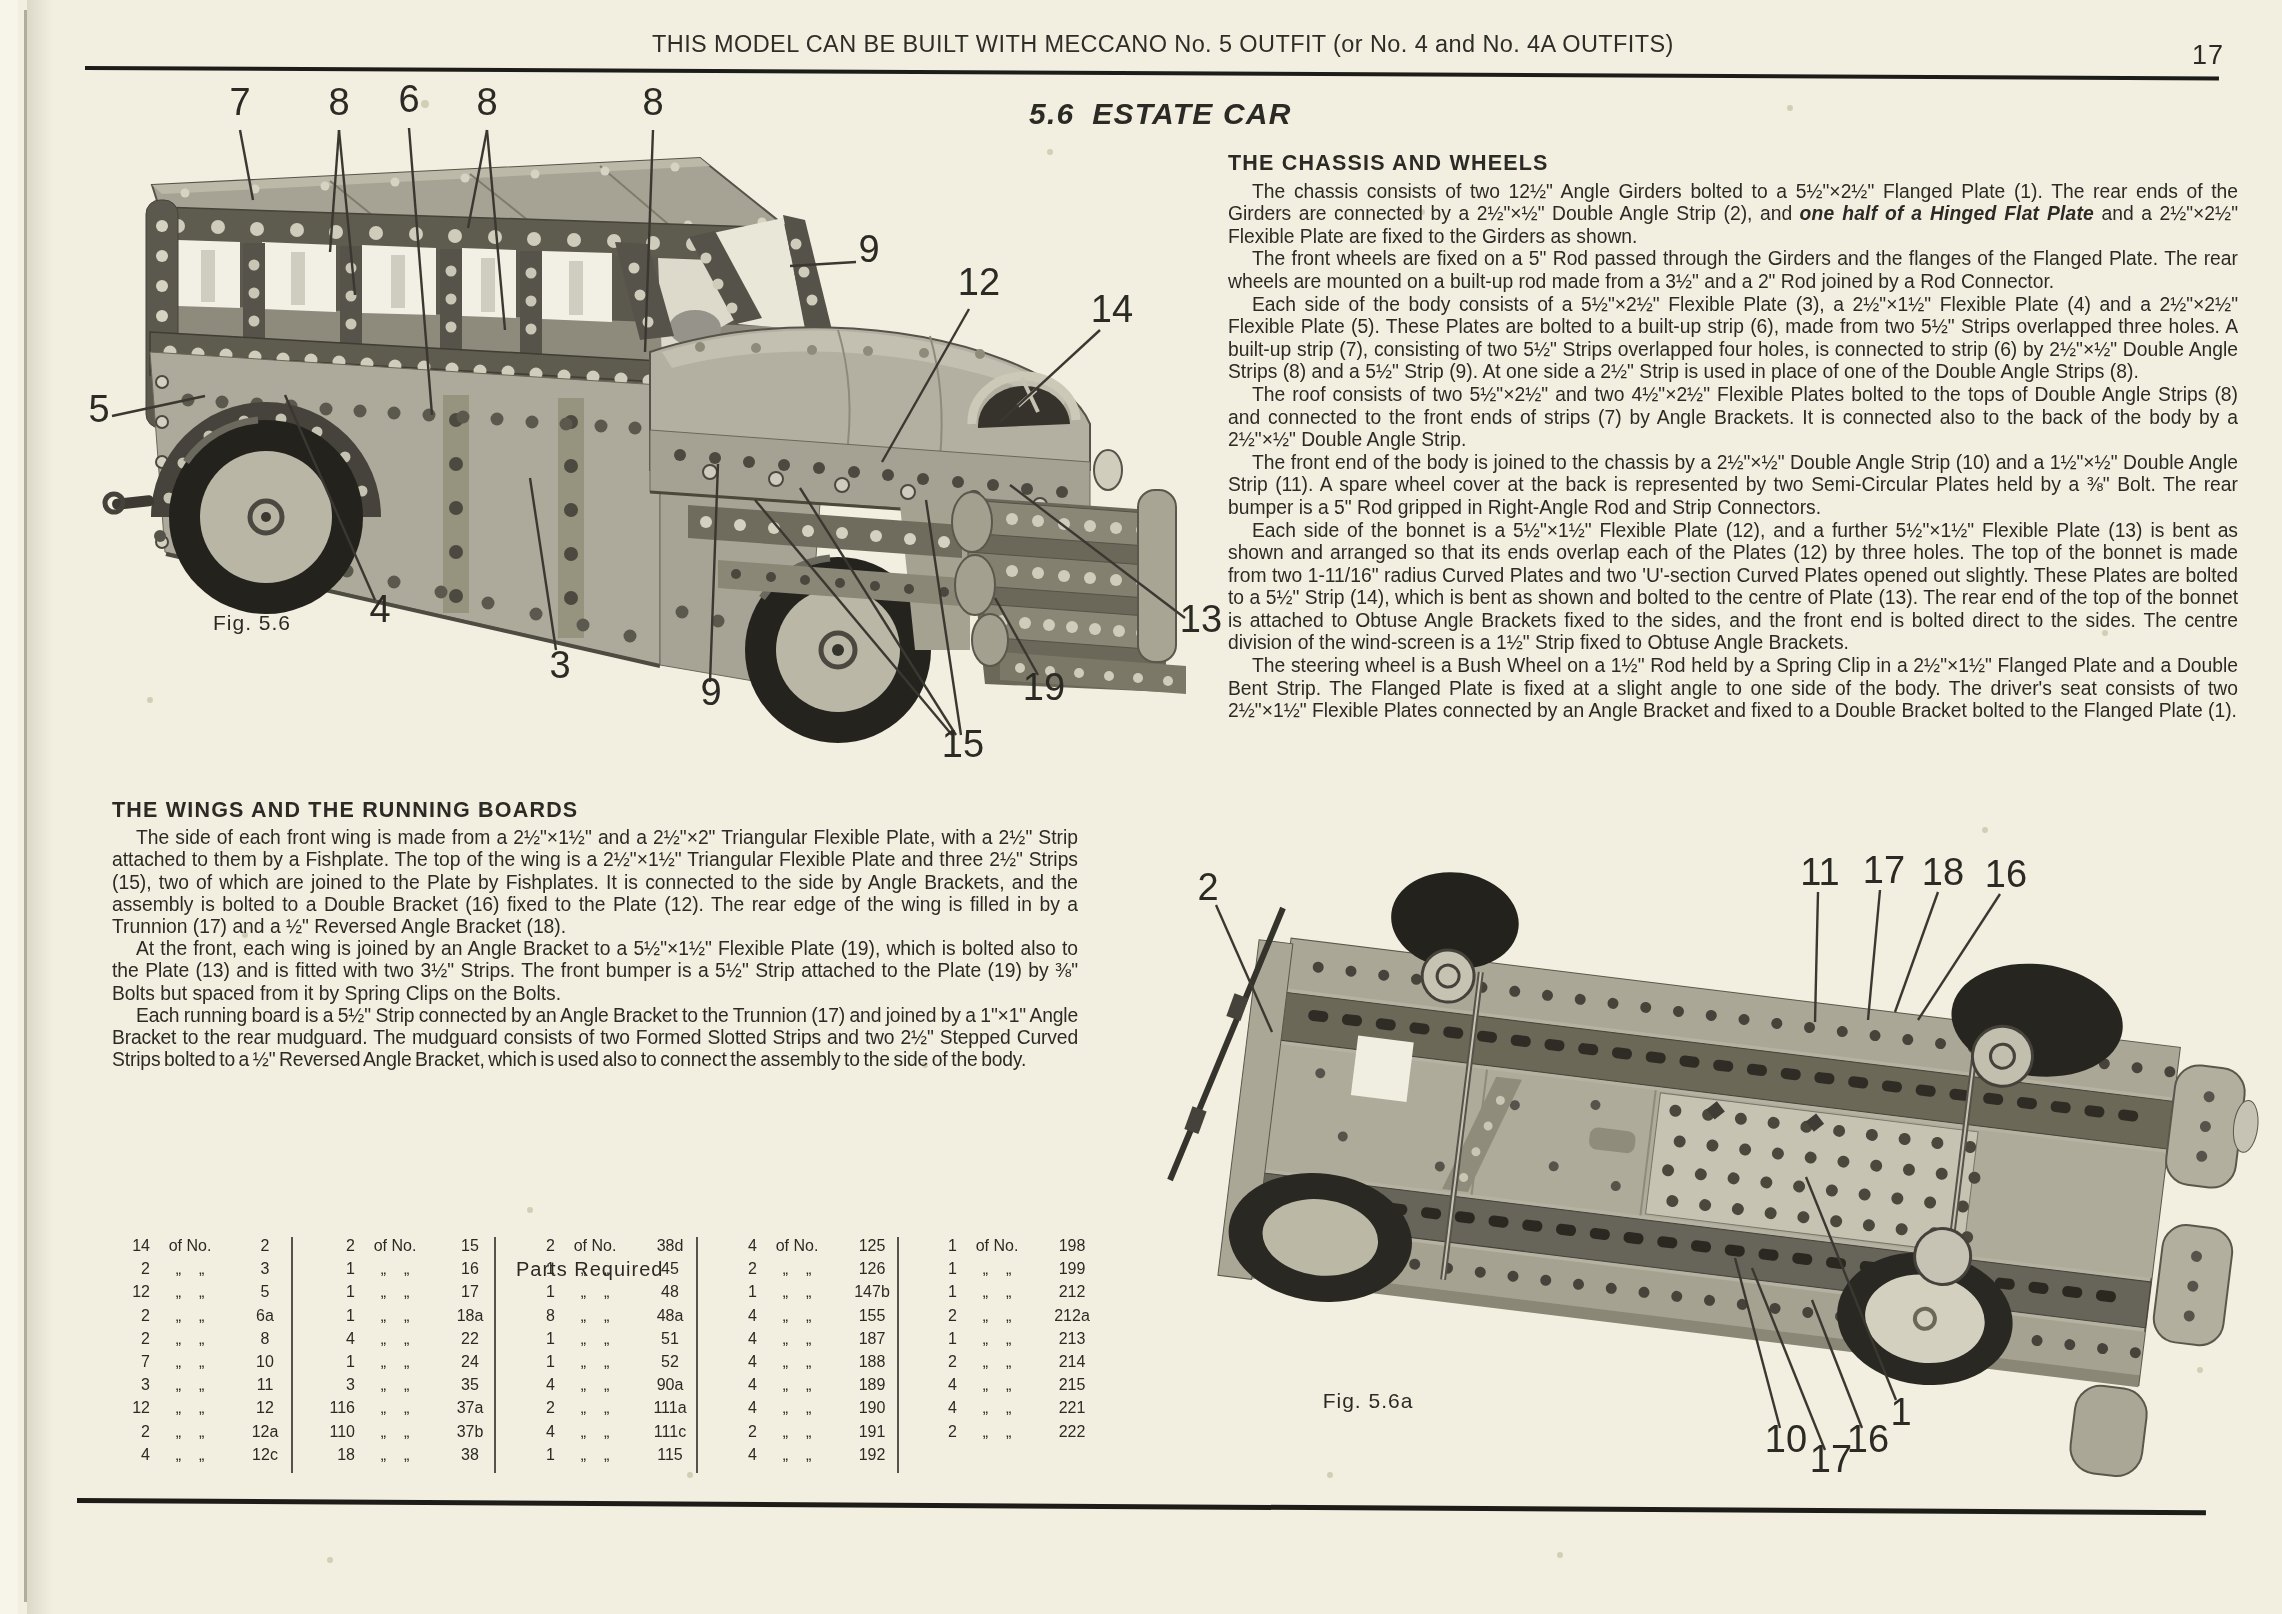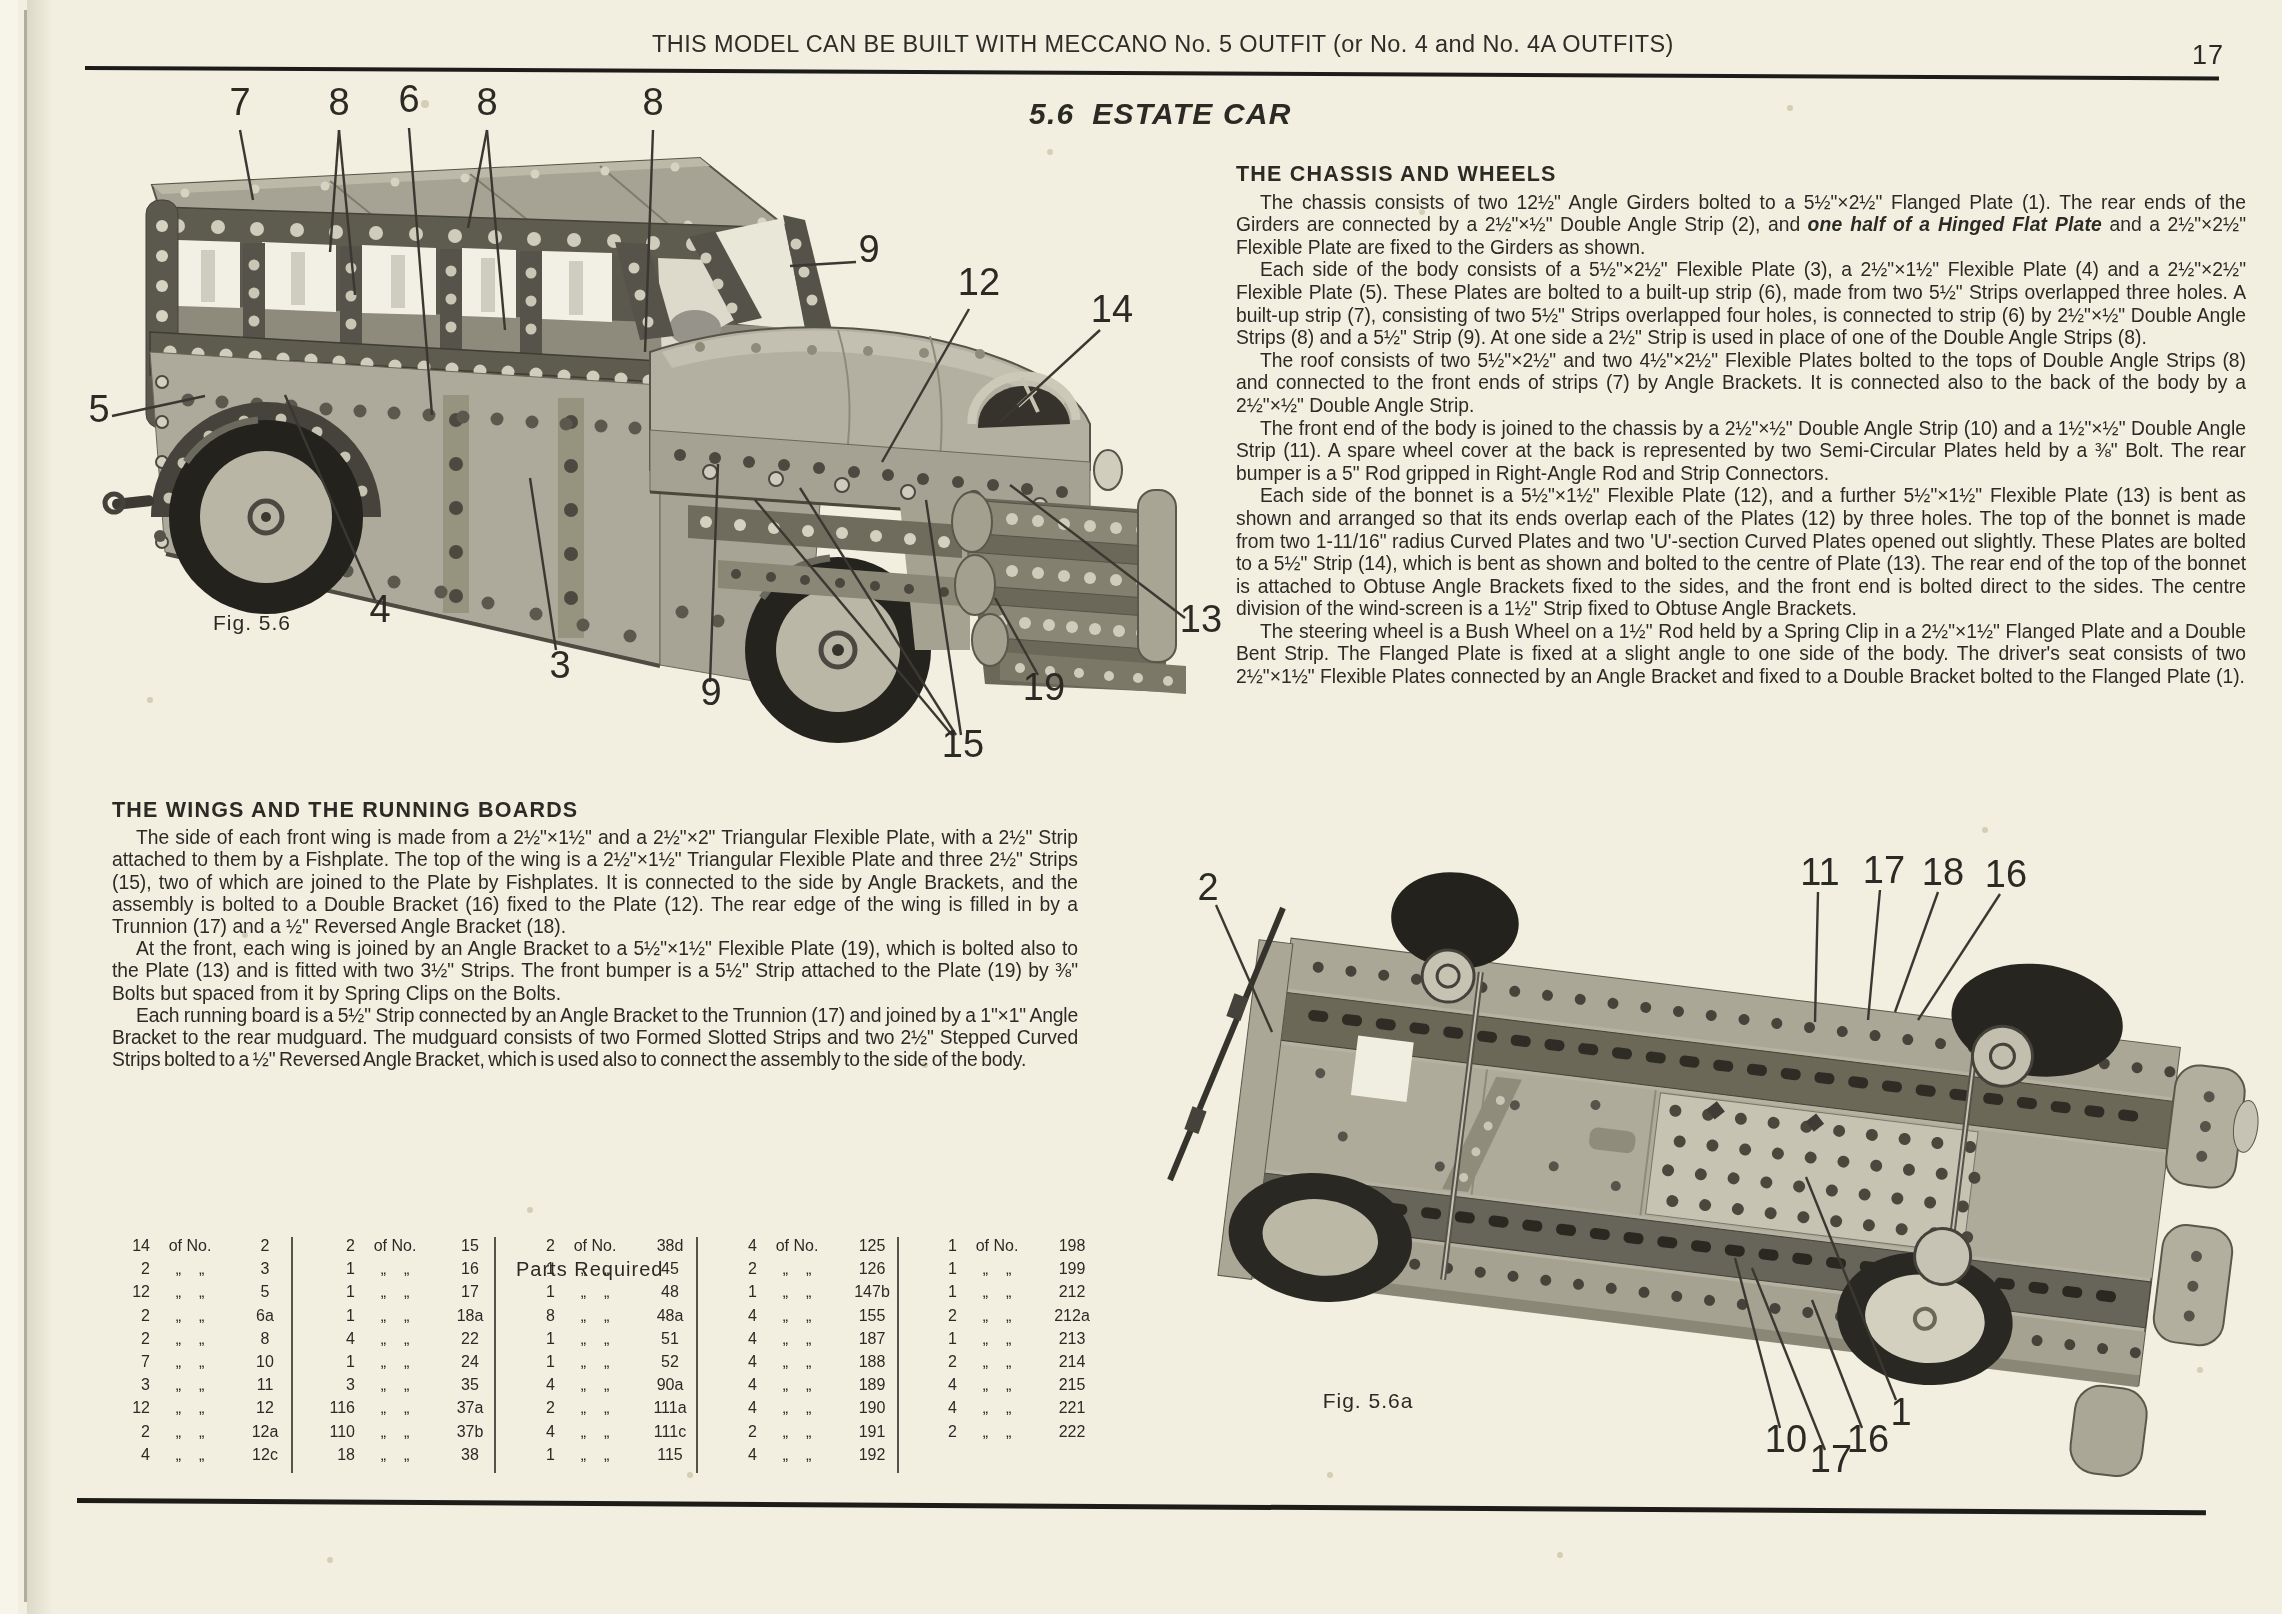--- a/index.html
+++ b/index.html
@@ -11,21 +11,21 @@
   background:linear-gradient(90deg,rgba(120,115,95,.18),rgba(120,115,95,0));}
 .rule{position:absolute;background:#1d1c18;}
 #header{position:absolute;top:31px;left:652px;width:962px;text-align:center;
   font-size:23.5px;letter-spacing:.4px;white-space:nowrap;color:#2e2d28;}
 #pageno{position:absolute;top:40px;left:2192px;font-size:27px;letter-spacing:1px;}
 #title{position:absolute;top:97px;left:1029px;font-size:30px;font-weight:bold;letter-spacing:1.2px;white-space:nowrap;font-style:italic;}
 #title span{margin-left:18px;}
 .col p{margin:0;text-indent:24px;text-align:justify;}
 .col h4{margin:10px 0 6px 0;font-size:21.5px;letter-spacing:1.2px;}
 .col h4:first-child{margin-top:0;}
-#rcol{position:absolute;left:1228px;top:163px;width:1010px;font-size:19.3px;line-height:22.6px;margin-left:8px;}
+#rcol{position:absolute;left:1228px;top:152px;width:1010px;font-size:19.3px;line-height:22.6px;}
 #lcol{position:absolute;left:112px;top:799px;width:966px;font-size:19.3px;line-height:22.2px;}
 #preq{position:absolute;left:516px;top:1258px;font-size:20px;letter-spacing:1px;}
 .pcol{position:absolute;top:1237px;font-size:16px;}
 .prow{height:23.2px;white-space:nowrap;}
 .n{display:inline-block;width:52px;text-align:right;}
 .m{display:inline-block;width:80px;text-align:center;}
 .p{display:inline-block;width:70px;text-align:center;}
 #ptable{position:absolute;left:0;top:0;}
 .vdiv{position:absolute;top:1237px;height:236px;width:2px;background:#55534a;}
 i b, b i{letter-spacing:.2px;}
@@ -587,20 +587,21 @@
       <text x="1831" y="1472" font-size="38" fill="#2b2a24" text-anchor="middle" font-family="Liberation Sans, sans-serif" letter-spacing="0">17</text>
       <line x1="1862" y1="1428" x2="1812" y2="1300" stroke="#3a3831" stroke-width="2.4"></line>
       <text x="1868" y="1452" font-size="38" fill="#2b2a24" text-anchor="middle" font-family="Liberation Sans, sans-serif" letter-spacing="0">16</text>
       <line x1="1896" y1="1400" x2="1806" y2="1177" stroke="#3a3831" stroke-width="2.4"></line>
       <text x="1901" y="1425" font-size="38" fill="#2b2a24" text-anchor="middle" font-family="Liberation Sans, sans-serif" letter-spacing="0">1</text>
       <text x="1368" y="1408" font-size="21" fill="#2b2a24" text-anchor="middle" font-family="Liberation Sans, sans-serif" letter-spacing="1">Fig. 5.6a</text>
     </svg>
   <div id="rcol" class="col">
     <h4>THE CHASSIS AND WHEELS</h4>
     <p>The chassis consists of two 12½" Angle Girders bolted to a 5½"×2½" Flanged Plate (1). The rear ends of the Girders are connected by a 2½"×½" Double Angle Strip (2), and <i><b>one half of a Hinged Flat Plate</b></i> and a 2½"×2½" Flexible Plate are fixed to the Girders as shown.</p>
+    <p>The front wheels are fixed on a 5" Rod passed through the Girders and the flanges of the Flanged Plate. The rear wheels are mounted on a built-up rod made from a 3½" and a 2" Rod joined by a Rod Connector.</p>
     <p>Each side of the body consists of a 5½"×2½" Flexible Plate (3), a 2½"×1½" Flexible Plate (4) and a 2½"×2½" Flexible Plate (5). These Plates are bolted to a built-up strip (6), made from two 5½" Strips overlapped three holes. A built-up strip (7), consisting of two 5½" Strips overlapped four holes, is connected to strip (6) by 2½"×½" Double Angle Strips (8) and a 5½" Strip (9). At one side a 2½" Strip is used in place of one of the Double Angle Strips (8).</p>
     <p>The roof consists of two 5½"×2½" and two 4½"×2½" Flexible Plates bolted to the tops of Double Angle Strips (8) and connected to the front ends of strips (7) by Angle Brackets. It is connected also to the back of the body by a 2½"×½" Double Angle Strip.</p>
     <p>The front end of the body is joined to the chassis by a 2½"×½" Double Angle Strip (10) and a 1½"×½" Double Angle Strip (11). A spare wheel cover at the back is represented by two Semi-Circular Plates held by a ⅜" Bolt. The rear bumper is a 5" Rod gripped in Right-Angle Rod and Strip Connectors.</p>
     <p>Each side of the bonnet is a 5½"×1½" Flexible Plate (12), and a further 5½"×1½" Flexible Plate (13) is bent as shown and arranged so that its ends overlap each of the Plates (12) by three holes. The top of the bonnet is made from two 1-11/16" radius Curved Plates and two 'U'-section Curved Plates opened out slightly. These Plates are bolted to a 5½" Strip (14), which is bent as shown and bolted to the centre of Plate (13). The rear end of the top of the bonnet is attached to Obtuse Angle Brackets fixed to the sides, and the front end is bolted direct to the sides. The centre division of the wind-screen is a 1½" Strip fixed to Obtuse Angle Brackets.</p>
     <p>The steering wheel is a Bush Wheel on a 1½" Rod held by a Spring Clip in a 2½"×1½" Flanged Plate and a Double Bent Strip. The Flanged Plate is fixed at a slight angle to one side of the body. The driver's seat consists of two 2½"×1½" Flexible Plates connected by an Angle Bracket and fixed to a Double Bracket bolted to the Flanged Plate (1).</p>
   </div>
   <div id="lcol" class="col">
     <h4>THE WINGS AND THE RUNNING BOARDS</h4>
     <p>The side of each front wing is made from a 2½"×1½" and a 2½"×2" Triangular Flexible Plate, with a 2½" Strip attached to them by a Fishplate. The top of the wing is a 2½"×1½" Triangular Flexible Plate and three 2½" Strips (15), two of which are joined to the Plate by Fishplates. It is connected to the side by Angle Brackets, and the assembly is bolted to a Double Bracket (16) fixed to the Plate (12). The rear edge of the wing is filled in by a Trunnion (17) and a ½" Reversed Angle Bracket (18).</p>
     <p>At the front, each wing is joined by an Angle Bracket to a 5½"×1½" Flexible Plate (19), which is bolted also to the Plate (13) and is fitted with two 3½" Strips. The front bumper is a 5½" Strip attached to the Plate (19) by ⅜" Bolts but spaced from it by Spring Clips on the Bolts.</p>

